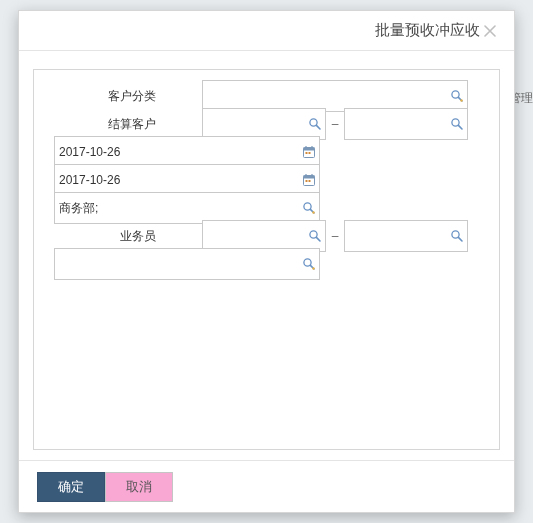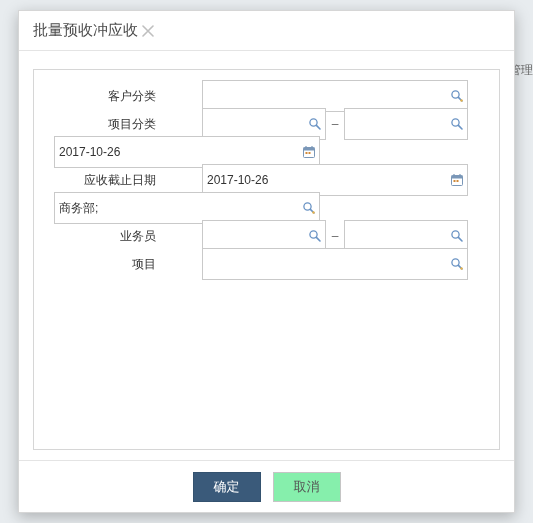--- a/index.html
+++ b/index.html
@@ -9,21 +9,21 @@
     font-size: 12px;
     color: #333;
     background: #e8ecef;
     position: relative;
     width: 533px;
     height: 523px;
     overflow: hidden;
   }
   .bg-hint {
     position: absolute;
-    top: 62px;
+    top: 90px;
     right: 0;
     font-size: 12px;
     color: #666;
   }
   .overlay {
     position: absolute;
     inset: 0;
     background: rgba(0,0,0,0);
   }
   .dialog {
@@ -37,21 +37,21 @@
     box-shadow: 0 4px 14px rgba(0,0,0,0.25);
     display: flex;
     flex-direction: column;
   }
   .dialog-header {
     height: 40px;
     padding: 0 14px;
     border-bottom: 1px solid #e4e4e4;
     display: flex;
     align-items: center;
-    justify-content: flex-start;
+    justify-content: flex-end;
   }
   .dialog-title {
     font-size: 15px;
     color: #4a4a4a;
     font-weight: 400;
   }
   .dialog-close {
     width: 20px;
     height: 20px;
     display: flex;
@@ -126,31 +126,30 @@
   .sep {
     width: 18px;
     text-align: center;
     color: #666;
   }
   .dialog-footer {
     height: 52px;
     border-top: 1px solid #e4e4e4;
     display: flex;
     align-items: center;
-    justify-content: center;
+    justify-content: flex-start;
     padding: 0 18px;
-    gap: 12px;
   }
   .btn {
     min-width: 68px;
     height: 30px;
     padding: 0 16px;
     font-size: 13px;
     border: 1px solid #c5c5c5;
-    background: #86efac;
+    background: #f9a8d4;
     color: #555;
     cursor: pointer;
     display: inline-flex;
     align-items: center;
     justify-content: center;
   }
   .btn-primary {
     background: #3a5a7a;
     border-color: #34526f;
     color: #fff;
@@ -188,21 +187,21 @@
                   <circle cx="5.5" cy="5.5" r="3.6" fill="none" stroke="#6a93c4" stroke-width="1.3"></circle>
                   <line x1="8.4" y1="8.4" x2="12" y2="12" stroke="#6a93c4" stroke-width="1.6" stroke-linecap="round"></line>
                   <circle cx="11.5" cy="11.5" r="1.2" fill="#e6b24a"></circle>
                 </svg>
             </span>
           </div>
         </div>
       </div>
 
       <div class="form-row">
-        <div class="form-label">项目分类</div>
+        <div class="form-label">结算客户</div>
         <div class="form-control">
           <div class="input-wrap half">
             <input class="input-text" value="" style="">
             <span class="input-icon">
               <svg width="14" height="14" viewBox="0 0 14 14">
                   <circle cx="5.5" cy="5.5" r="3.6" fill="none" stroke="#6a93c4" stroke-width="1.3"></circle>
                   <line x1="8.4" y1="8.4" x2="12" y2="12" stroke="#6a93c4" stroke-width="1.6" stroke-linecap="round"></line>
                 </svg>
             </span>
           </div>
@@ -231,21 +230,20 @@
                   <line x1="10" y1="1" x2="10" y2="4" stroke="#7a97b8" stroke-width="1.2"></line>
                   <rect x="3.5" y="7" width="2" height="2" fill="#d08a3a"></rect>
                   <rect x="6.5" y="7" width="2" height="2" fill="#d08a3a"></rect>
                 </svg>
             </span>
           </div>
         </div>
       </div>
 
       <div class="form-row">
-        <div class="form-label">应收截止日期</div>
         <div class="form-control">
           <div class="input-wrap full">
             <input class="input-text" value="2017-10-26" style="">
             <span class="input-icon">
               <svg width="14" height="14" viewBox="0 0 14 14">
                   <rect x="1.5" y="2.5" width="11" height="10" rx="1" fill="#fff" stroke="#7a97b8" stroke-width="1"></rect>
                   <rect x="1.5" y="2.5" width="11" height="3" fill="#7a97b8"></rect>
                   <line x1="4" y1="1" x2="4" y2="4" stroke="#7a97b8" stroke-width="1.2"></line>
                   <line x1="10" y1="1" x2="10" y2="4" stroke="#7a97b8" stroke-width="1.2"></line>
                   <rect x="3.5" y="7" width="2" height="2" fill="#d08a3a"></rect>
@@ -291,21 +289,20 @@
                   <circle cx="5.5" cy="5.5" r="3.6" fill="none" stroke="#6a93c4" stroke-width="1.3"></circle>
                   <line x1="8.4" y1="8.4" x2="12" y2="12" stroke="#6a93c4" stroke-width="1.6" stroke-linecap="round"></line>
                 </svg>
             </span>
           </div>
         </div>
       </div>
 
 
       <div class="form-row">
-        <div class="form-label">项目</div>
         <div class="form-control">
           <div class="input-wrap full">
             <input class="input-text" value="" style="">
             <span class="input-icon">
               <svg width="14" height="14" viewBox="0 0 14 14">
                   <circle cx="5.5" cy="5.5" r="3.6" fill="none" stroke="#6a93c4" stroke-width="1.3"></circle>
                   <line x1="8.4" y1="8.4" x2="12" y2="12" stroke="#6a93c4" stroke-width="1.6" stroke-linecap="round"></line>
                   <circle cx="11.5" cy="11.5" r="1.2" fill="#e6b24a"></circle>
                 </svg>
             </span>

